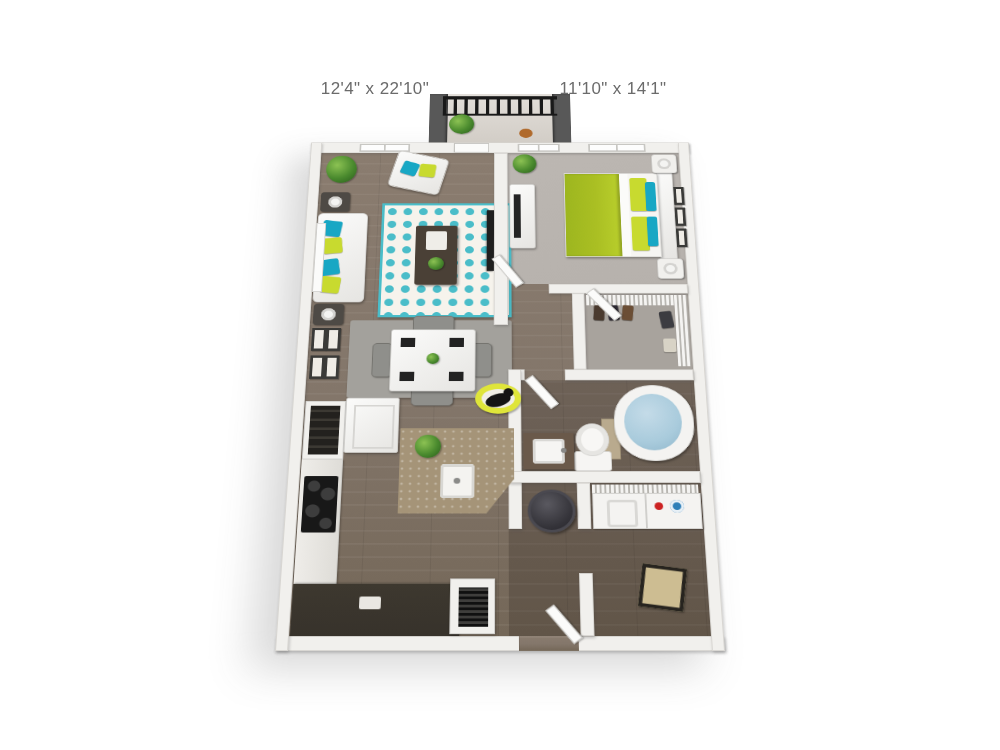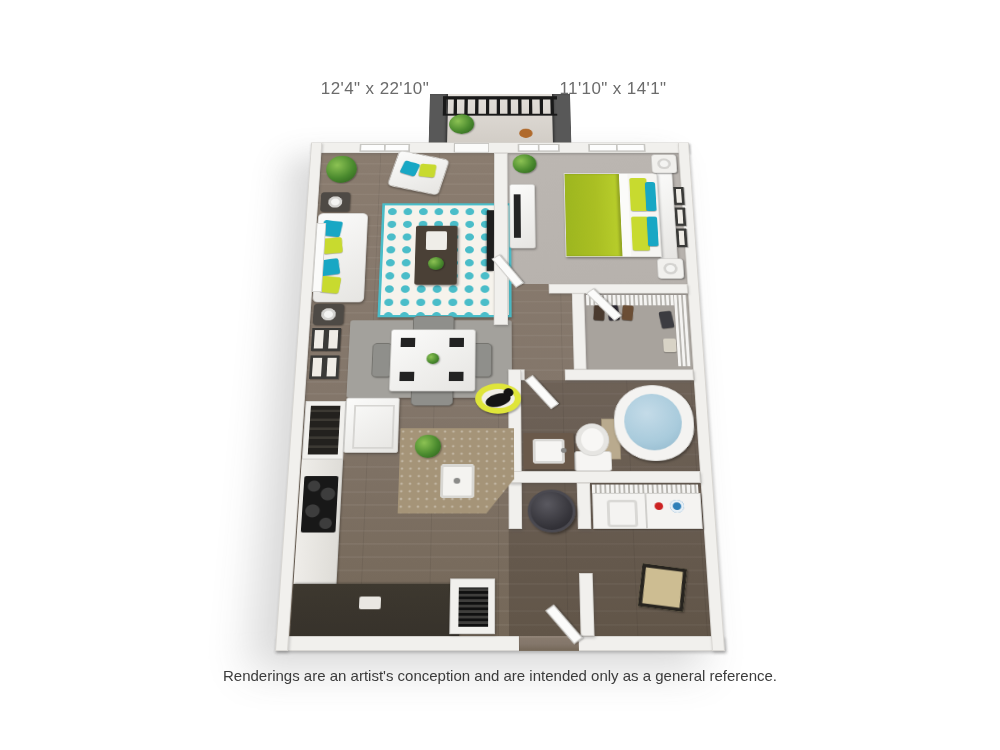--- a/index.html
+++ b/index.html
@@ -229,16 +229,15 @@
       <div class="abs" style="left:24px;top:7px;width:15px;height:15px;border-radius:50%;background:#2e7fb8;box-shadow:inset 0 0 0 3px #e8f0f6;"></div>
     </div>
 
     <div class="abs" style="left:368px;top:552px;width:38px;height:40px;transform:rotate(8deg);border:4px solid #27241f;background:#cdbd92;box-shadow:1px 1px 2px rgba(0,0,0,.35);"></div>
     <div class="abs wood" style="left:244px;top:629px;width:60px;height:16px;"></div>
     <div class="doorleaf" style="left:297px;top:585px;width:9px;height:44px;transform:rotate(-38deg);transform-origin:bottom right;"></div>
 
   </div>
 
   <div class="footer">
-    <div>Renderings are an artist's conception and are intended only as a general reference.</div>
   </div>
 
 </div>
 
 </body></html>

